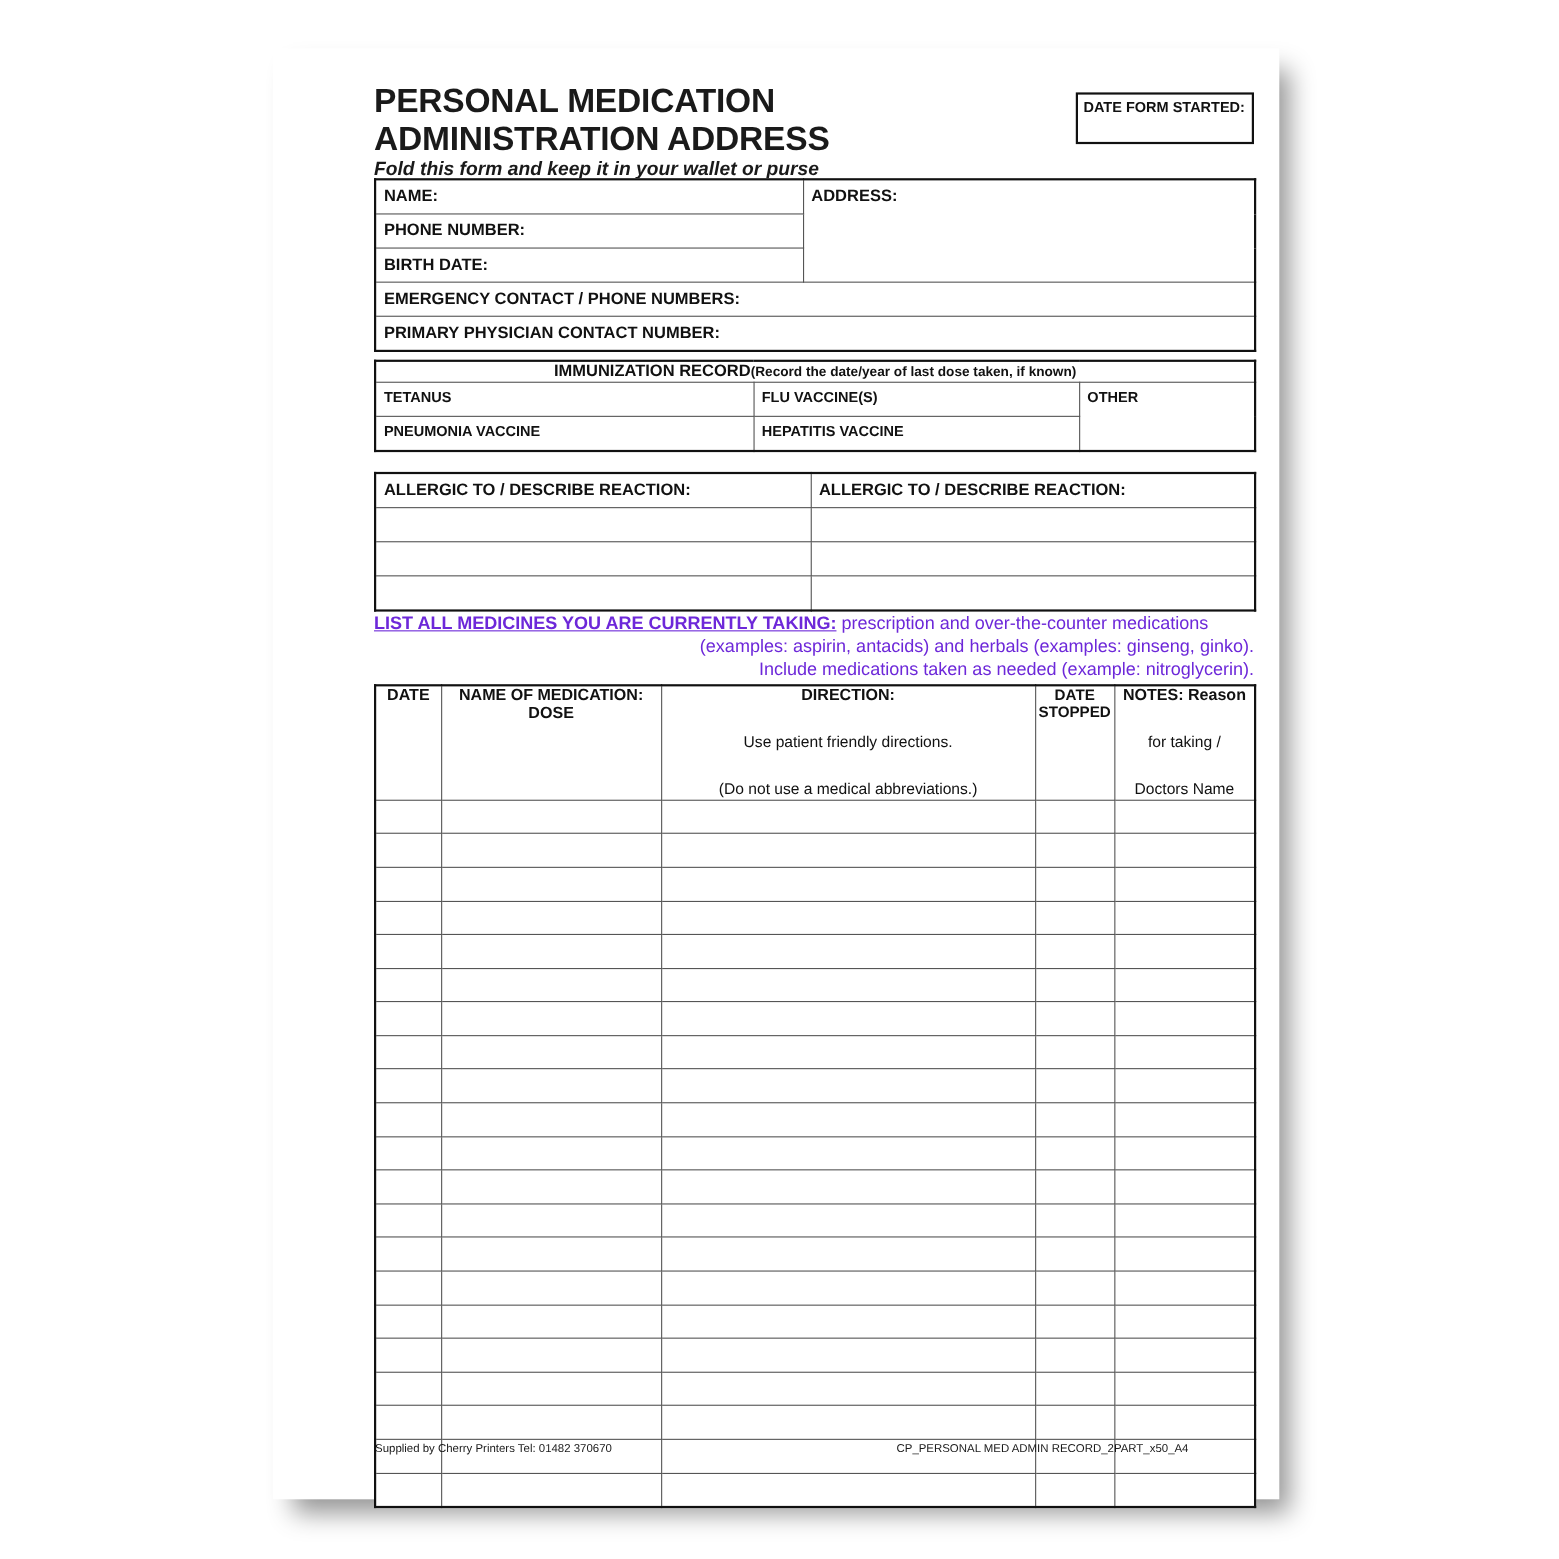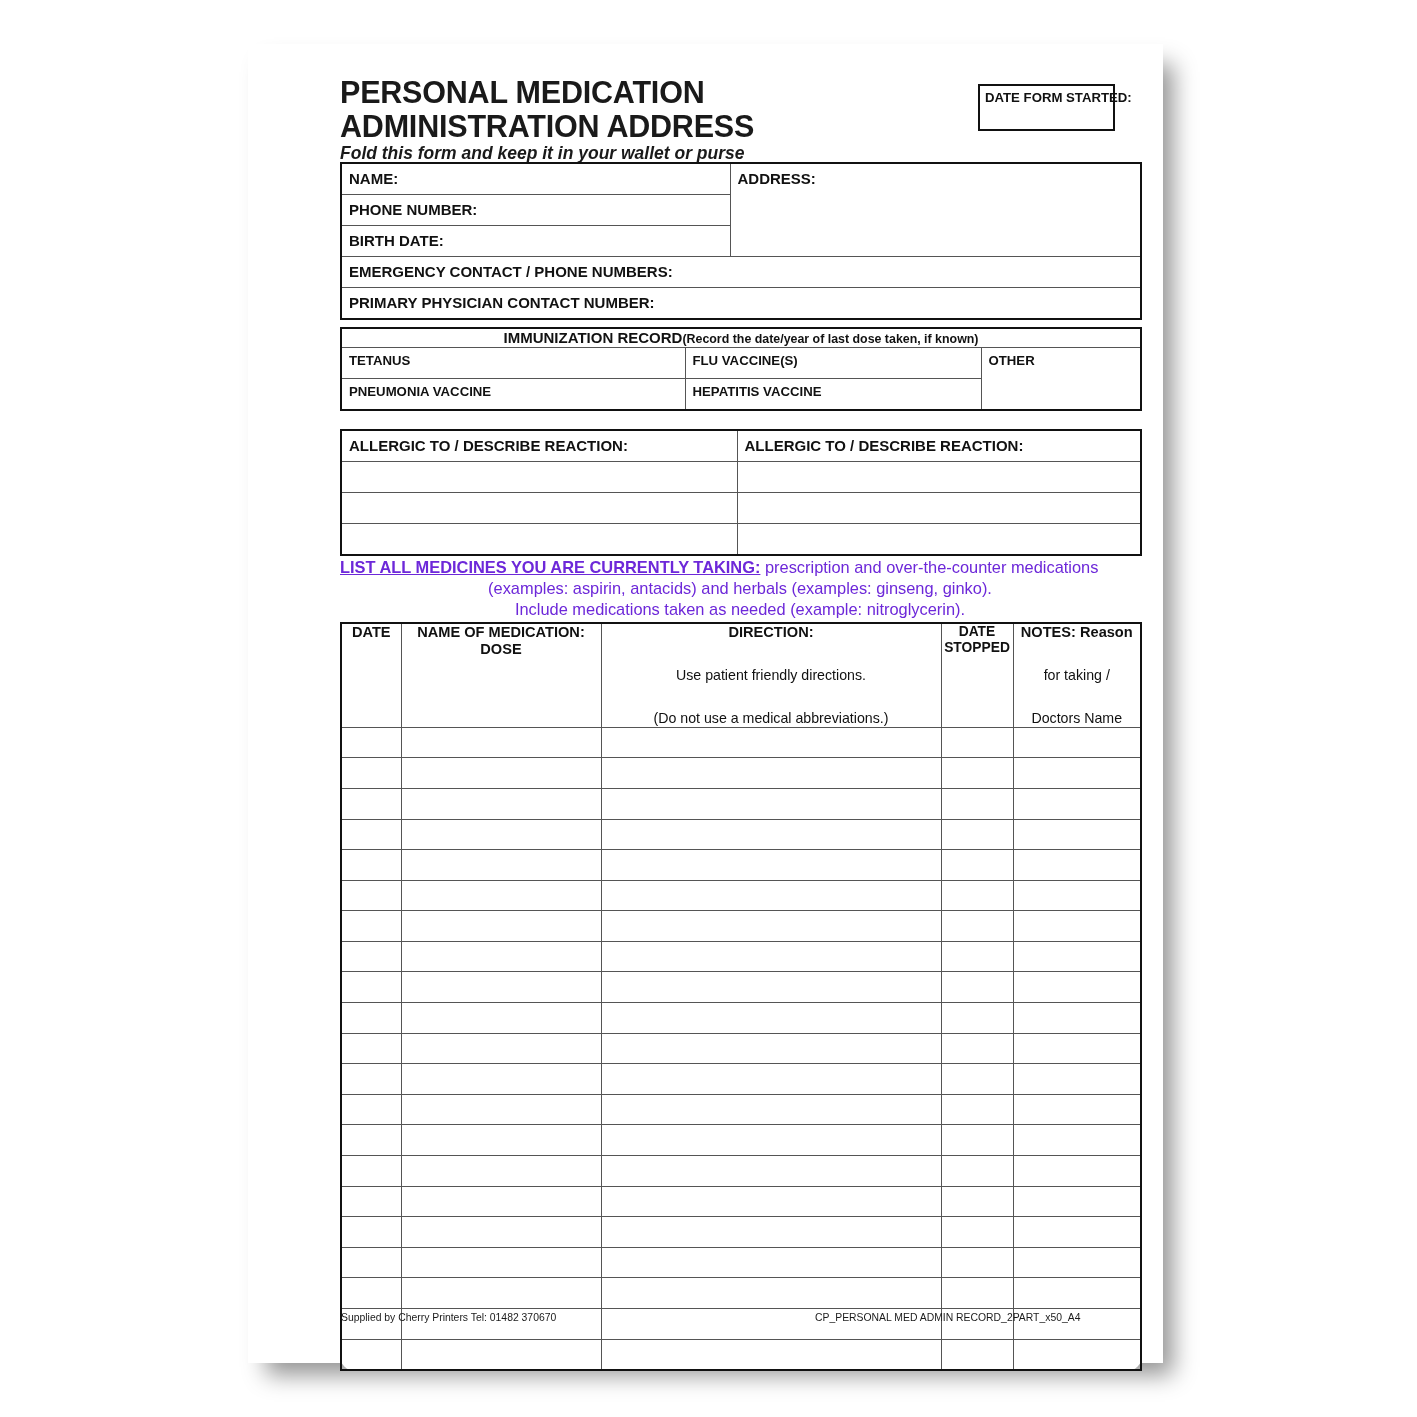--- a/index.html
+++ b/index.html
@@ -58,21 +58,21 @@
     font-style: italic;
     font-weight: bold;
     margin-top: 0;
     color: #1a1a1a;
   }
 
   .date-started-box {
     position: absolute;
     left: 730px;
     top: 40px;
-    width: 137px;
+    width: 162px;
     height: 47px;
     border: 2px solid #111;
     box-sizing: border-box;
   }
   .date-started-label {
     font-size: 13.2px;
     font-weight: bold;
     padding: 4px 0 0 5px;
     white-space: nowrap;
   }
@@ -84,21 +84,20 @@
     table-layout: fixed;
     background: #fff;
   }
   .frm td {
     border: 1.4px solid #555;
     vertical-align: top;
     padding: 0;
   }
   .outer {
     outline: none;
-    border-radius: 15px;
   }
   .cell-lbl {
     font-size: 15px;
     font-weight: bold;
     padding: 6px 0 0 7px;
     white-space: nowrap;
   }
   .cell-lbl-sm {
     font-size: 13.2px;
     font-weight: bold;
@@ -150,21 +149,21 @@
     position: absolute;
     left: 92px;
     top: 513px;
     width: 800px;
     font-size: 16.4px;
     line-height: 1.28;
     color: #6d28d9;
   }
   #meds-instructions .l1 { text-align: left; }
   #meds-instructions .l2,
-  #meds-instructions .l3 { text-align: center; }
+  #meds-instructions .l3 { text-align: right; }
   .lead {
     font-weight: bold;
     text-decoration: underline;
   }
 
   
   #med-table {
     left: 92px;
     top: 578px;
     width: 800px;

